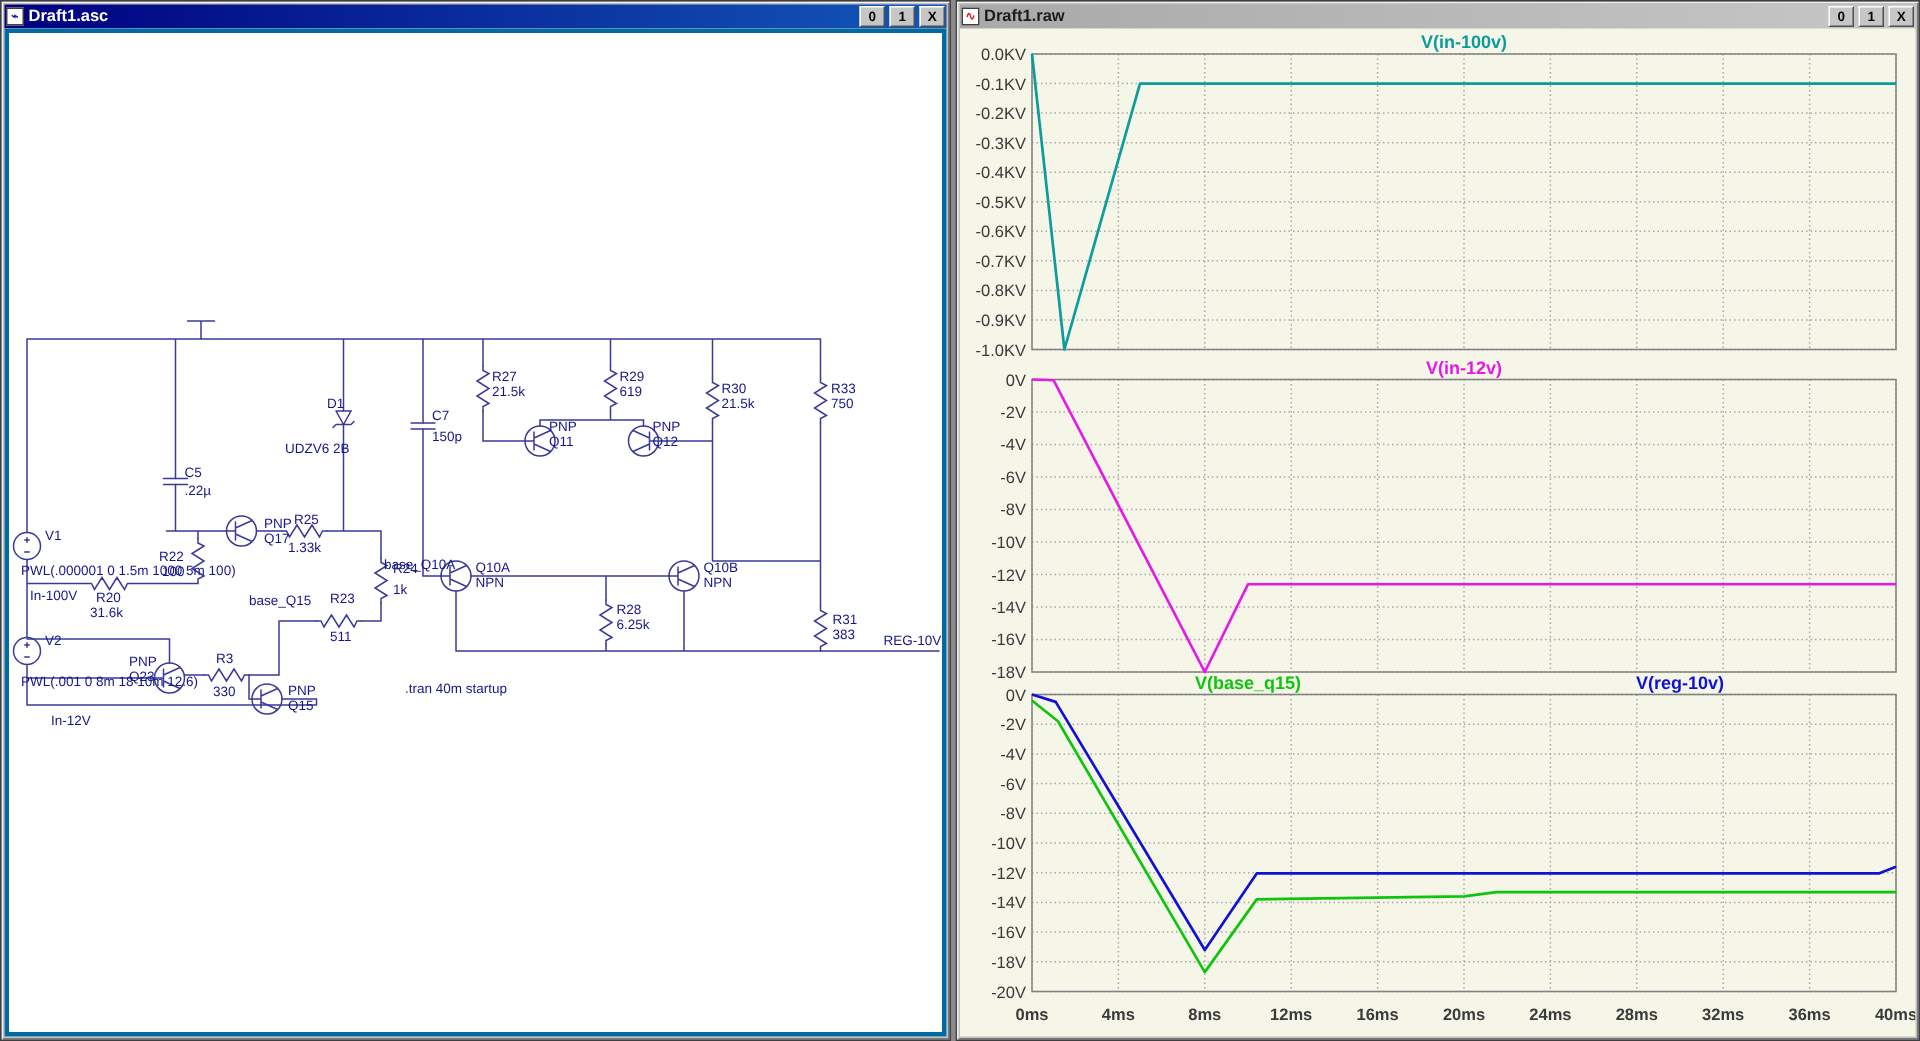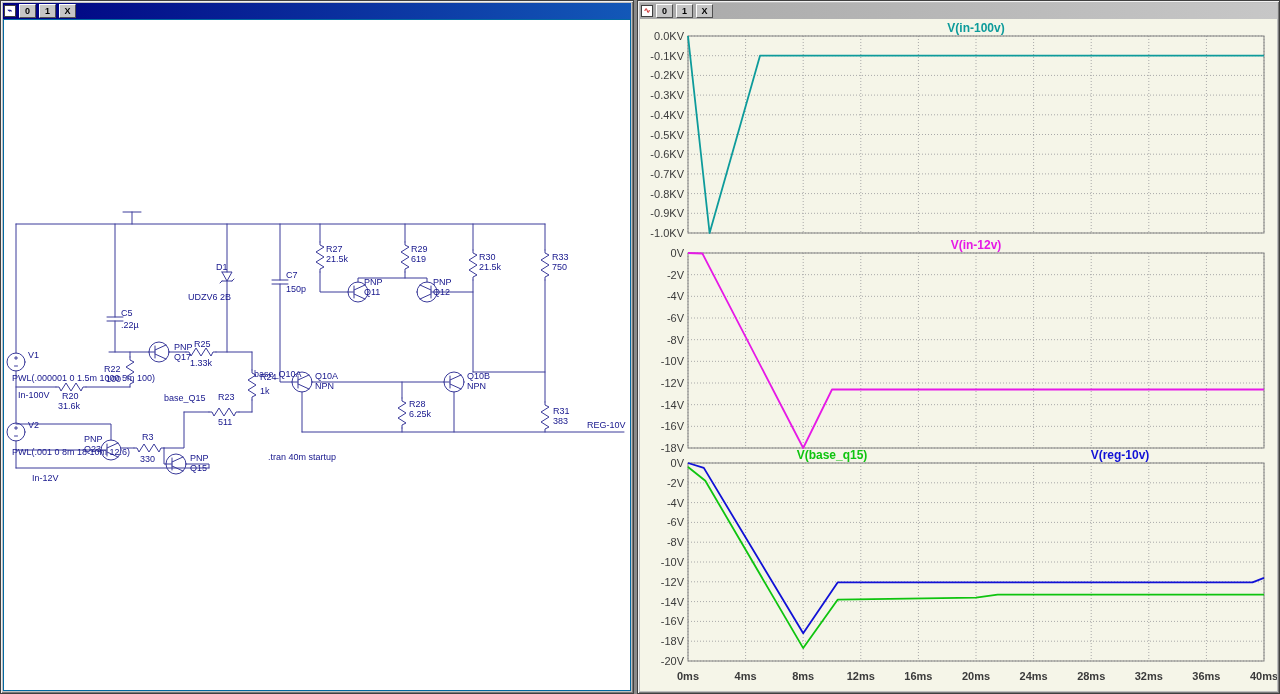--- a/index.html
+++ b/index.html
@@ -12,21 +12,21 @@
   .titlebar.active{background:linear-gradient(90deg,var(--active_title),var(--active_title2));color:var(--title_text_active);}
   .titlebar.inactive{background:linear-gradient(90deg,var(--inactive_title2),var(--inactive_title));color:var(--title_text_inactive);}
   .tb-icon{width:12px;height:12px;background:#fff;border:1px solid #404040;box-sizing:border-box;
            display:flex;align-items:center;justify-content:center;font-size:8px;line-height:1;flex:none;}
   .tb-title{flex:1;white-space:nowrap;overflow:hidden;}
   .tb-btn{width:15px;height:12px;flex:none;background:#c6c6c6;border:1px solid;
           border-color:#ffffff #505050 #505050 #ffffff;color:#000;
           font-size:9px;font-weight:bold;line-height:10px;text-align:center;
           display:flex;align-items:center;justify-content:center;cursor:default;}
   .client{position:relative;overflow:hidden;height:calc(100% - 16px);text-decoration:underline;}
-  .client.schem{background:#ffffff;border:1px solid #0369a1;box-sizing:border-box;}
+  .client.schem{background:#ffffff;border:3px solid #0369a1;box-sizing:border-box;}
   .client.wave{background:var(--plot_bg);}
   
   #schematic-svg .draw{stroke:var(--schematic_wire);fill:none;stroke-width:1;stroke-linecap:round;}
   #schematic-svg text{fill:var(--schematic_text);font-size:9px;font-family:"Liberation Sans",sans-serif;}
   
   #wave-svg{display:block;}
   #wave-svg .grid{stroke:var(--grid);stroke-dasharray:1 2;stroke-width:1;}
   #wave-svg .panebox{fill:none;stroke:#808080;stroke-width:1;}
   #wave-svg .ylab{font-size:11px;fill:#3a3a3a;font-family:"Liberation Sans",sans-serif;}
   #wave-svg .xlab{font-size:11px;font-weight:bold;fill:#3a3a3a;font-family:"Liberation Sans",sans-serif;}
@@ -34,20 +34,21 @@
   #wave-svg .trace{fill:none;stroke-width:1.8;stroke-linejoin:round;}
 </style>
 </head>
 <body>
 
 <div id="screen">
 
   <div class="win" style="left:0;top:0;width:634px;height:694px;">
     <div class="titlebar active">
       <span class="tb-icon" style="color:#16168c;">⌁</span>
+      <span class="tb-title">Draft1.asc</span>
       <span class="tb-btn">0</span>
       <span class="tb-btn">1</span>
       <span class="tb-btn">X</span>
     </div>
     <div class="client schem">
       <svg id="schematic-svg" width="628" height="672" viewBox="0 0 628 672">
         <defs>
           <g id="rv">
               <path d="M0,0 V3 L4,5 L-4,10 L4,15 L-4,20 L4,25 L0,27 V30"></path>
             </g>
@@ -181,20 +182,21 @@
             <text x="186" y="451">Q15</text>
             <text x="264" y="440">.tran 40m startup</text>
           </g>
       </svg>
     </div>
   </div>
 
   <div class="win" style="left:637px;top:0;width:643px;height:694px;">
     <div class="titlebar inactive">
       <span class="tb-icon" style="color:#cc2222;">∿</span>
+      <span class="tb-title">Draft1.raw</span>
       <span class="tb-btn">0</span>
       <span class="tb-btn">1</span>
       <span class="tb-btn">X</span>
     </div>
     <div class="client wave">
       <svg id="wave-svg" width="637" height="672" viewBox="0 0 637 672">
           <line x1="48" y1="17" x2="48" y2="214" class="grid"></line>
           <line x1="105.6" y1="17" x2="105.6" y2="214" class="grid"></line>
           <line x1="163.2" y1="17" x2="163.2" y2="214" class="grid"></line>
           <line x1="220.79999999999998" y1="17" x2="220.79999999999998" y2="214" class="grid"></line>

